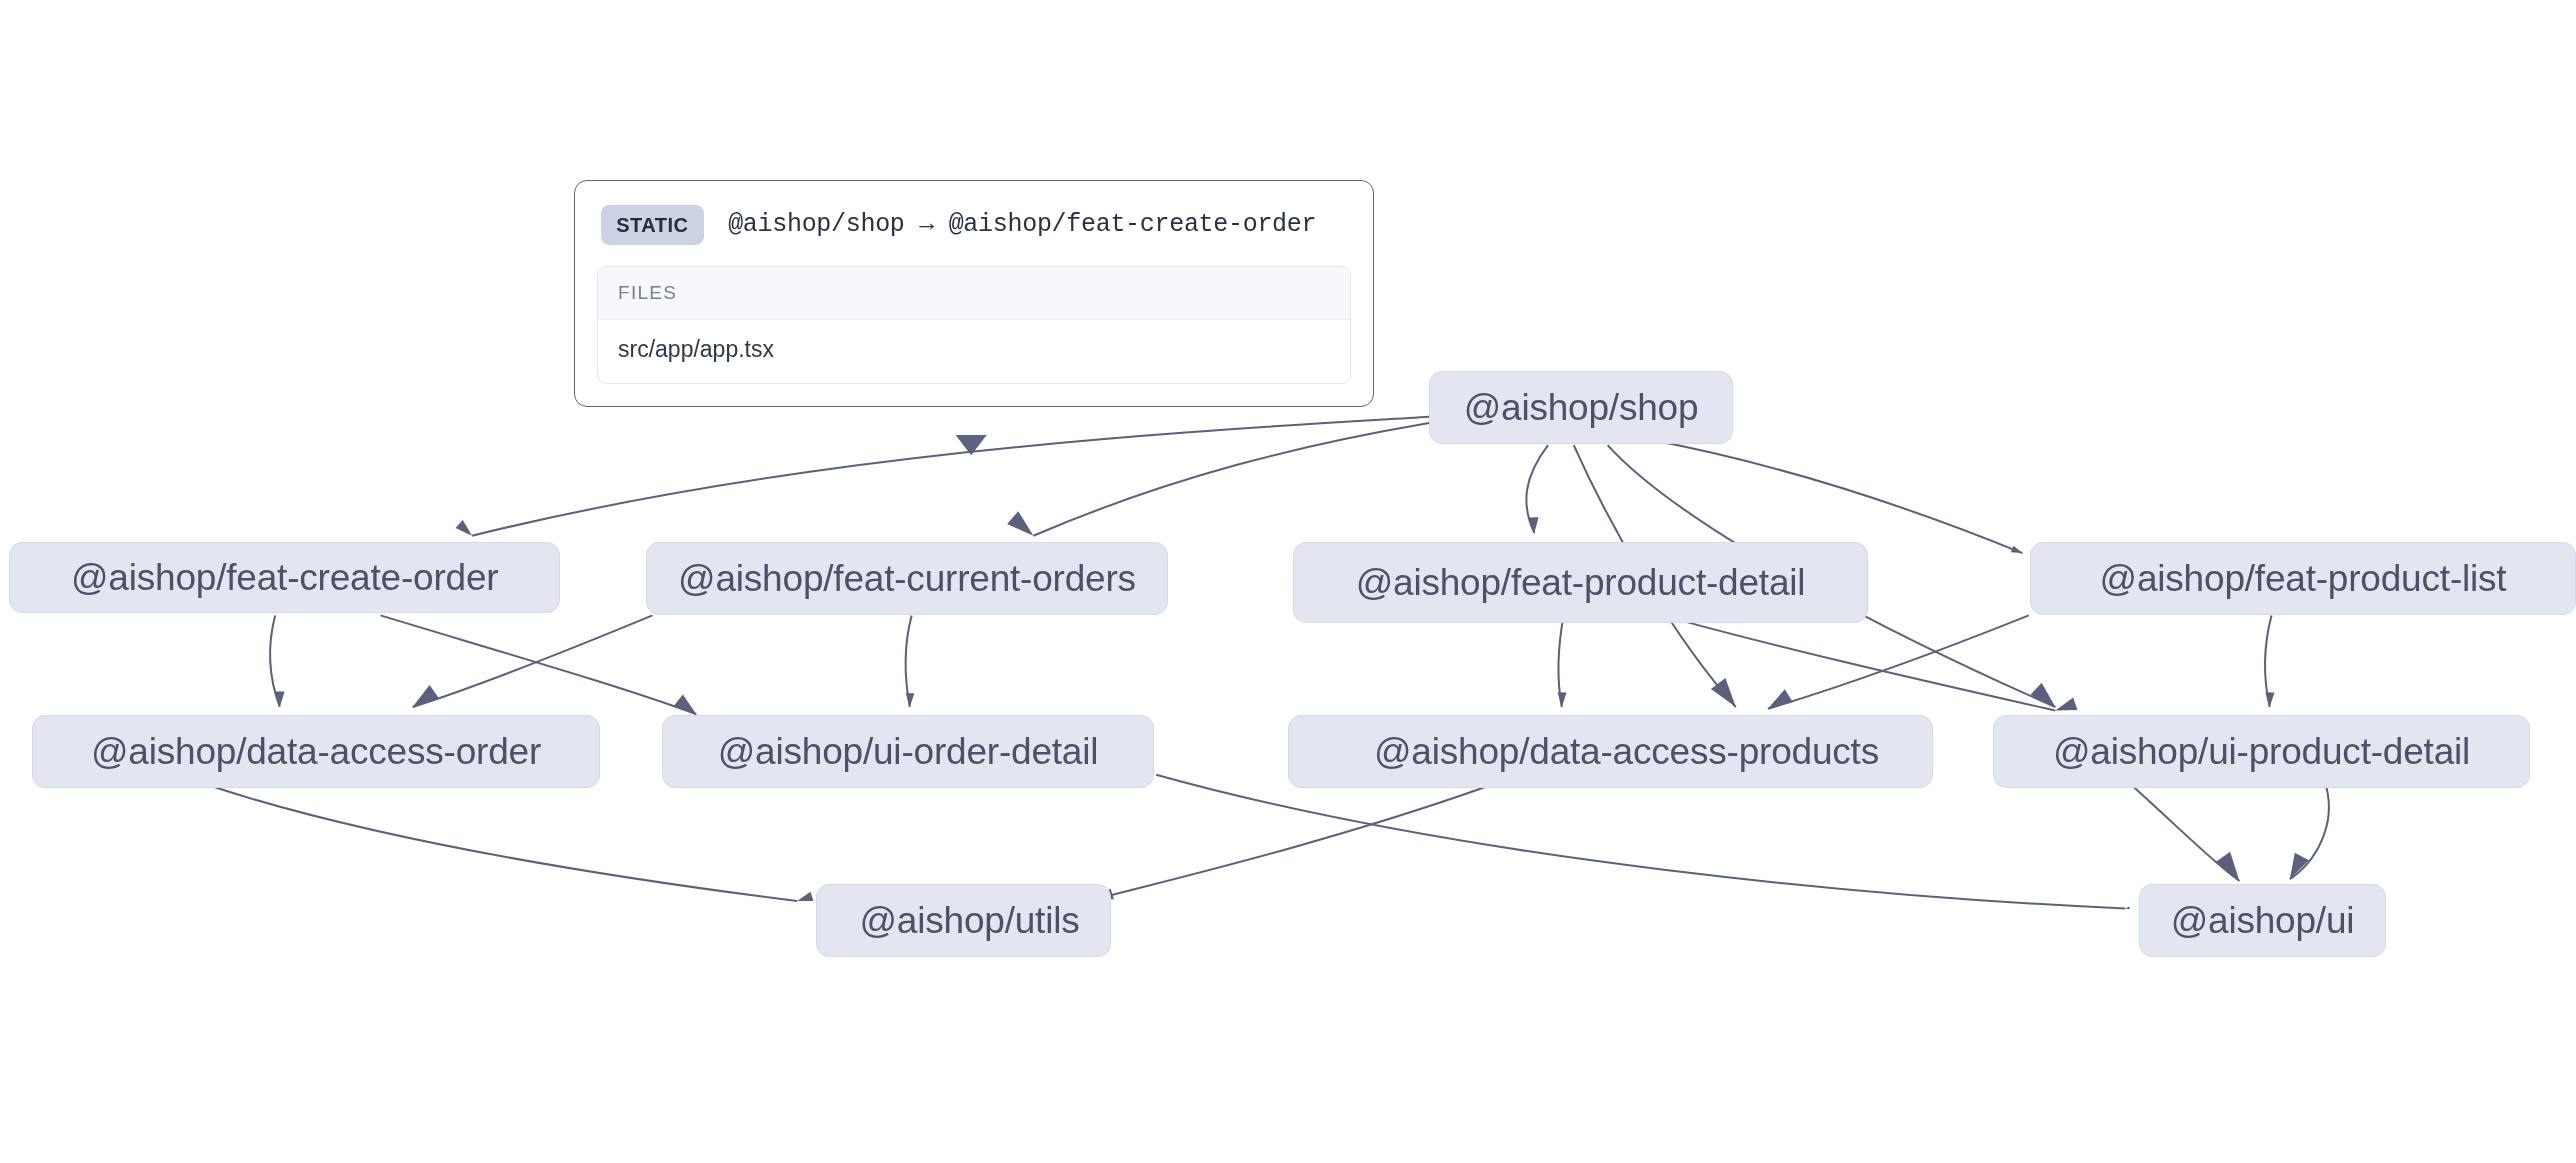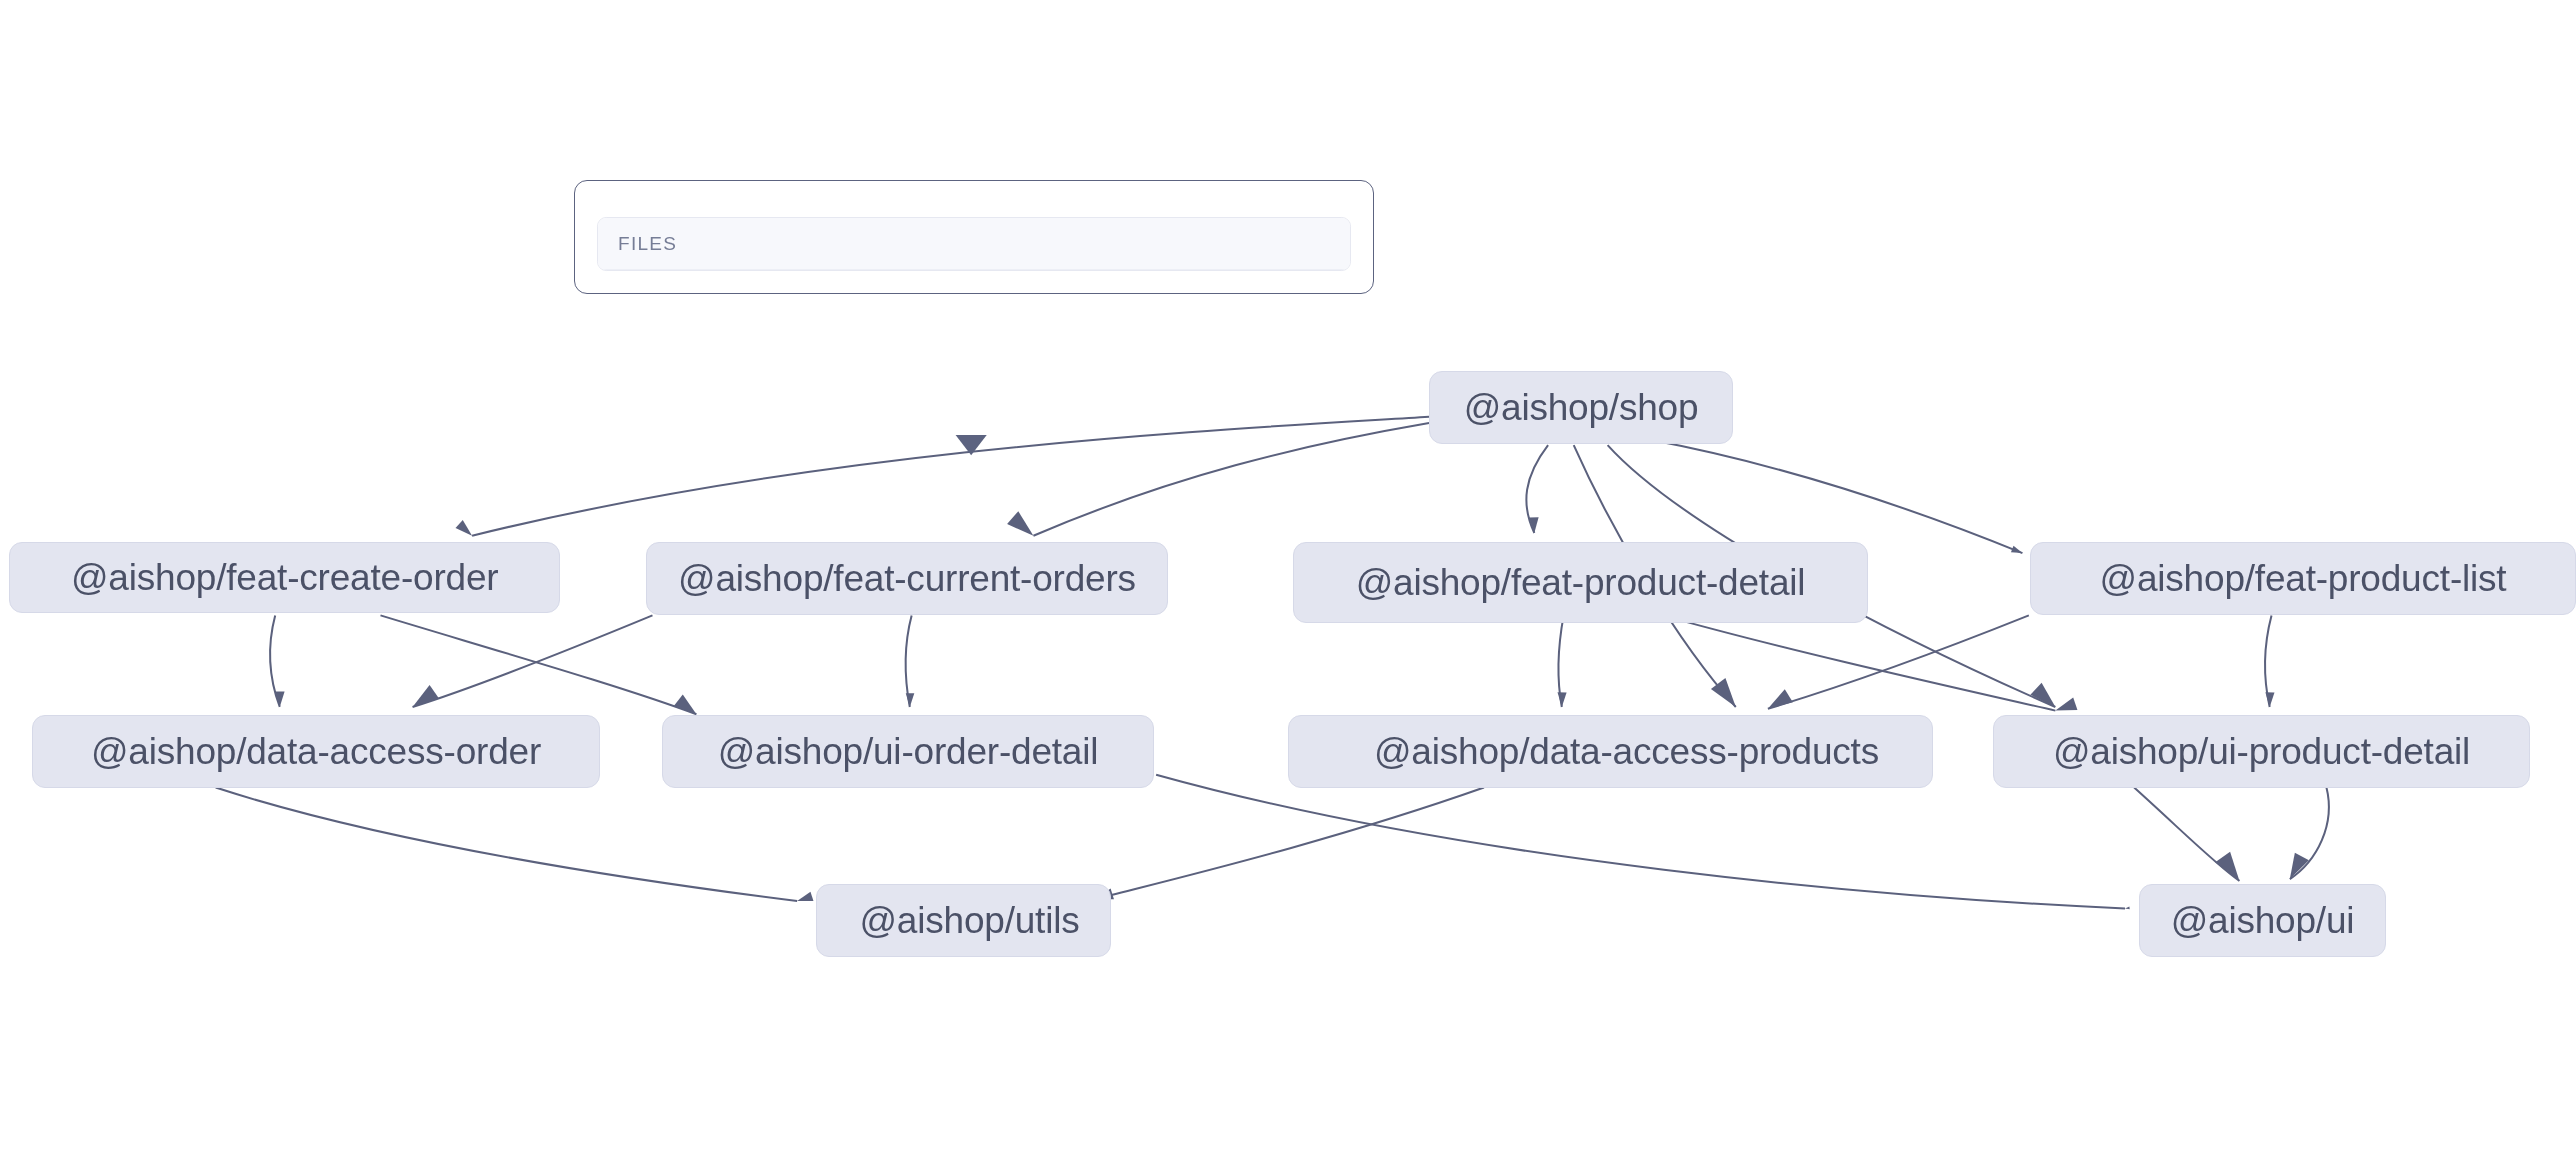--- a/index.html
+++ b/index.html
@@ -196,19 +196,26 @@
       </div>
       <div class="node" style="left: 816px; top: 884px; width: 295px; height: 73px; padding-left: 12px;">
         <span class="node-label">@aishop/utils</span>
       </div>
       <div class="node" style="left: 2139px; top: 884px; width: 247px; height: 73px;">
         <span class="node-label">@aishop/ui</span>
       </div>
     </div>
 
   <div id="edge-tooltip">
+    <div class="tooltip-header">
+      <span class="badge-static">STATIC</span>
+      <span class="tooltip-title">@aishop/shop → @aishop/feat-create-order</span>
+    </div>
     <div class="files-panel">
       <div class="files-header">FILES</div>
+      <div id="files-list">
+          <div class="files-row">src/app/app.tsx</div>
+        </div>
     </div>
   </div>
 
 </div>
 
 
 </body></html>

